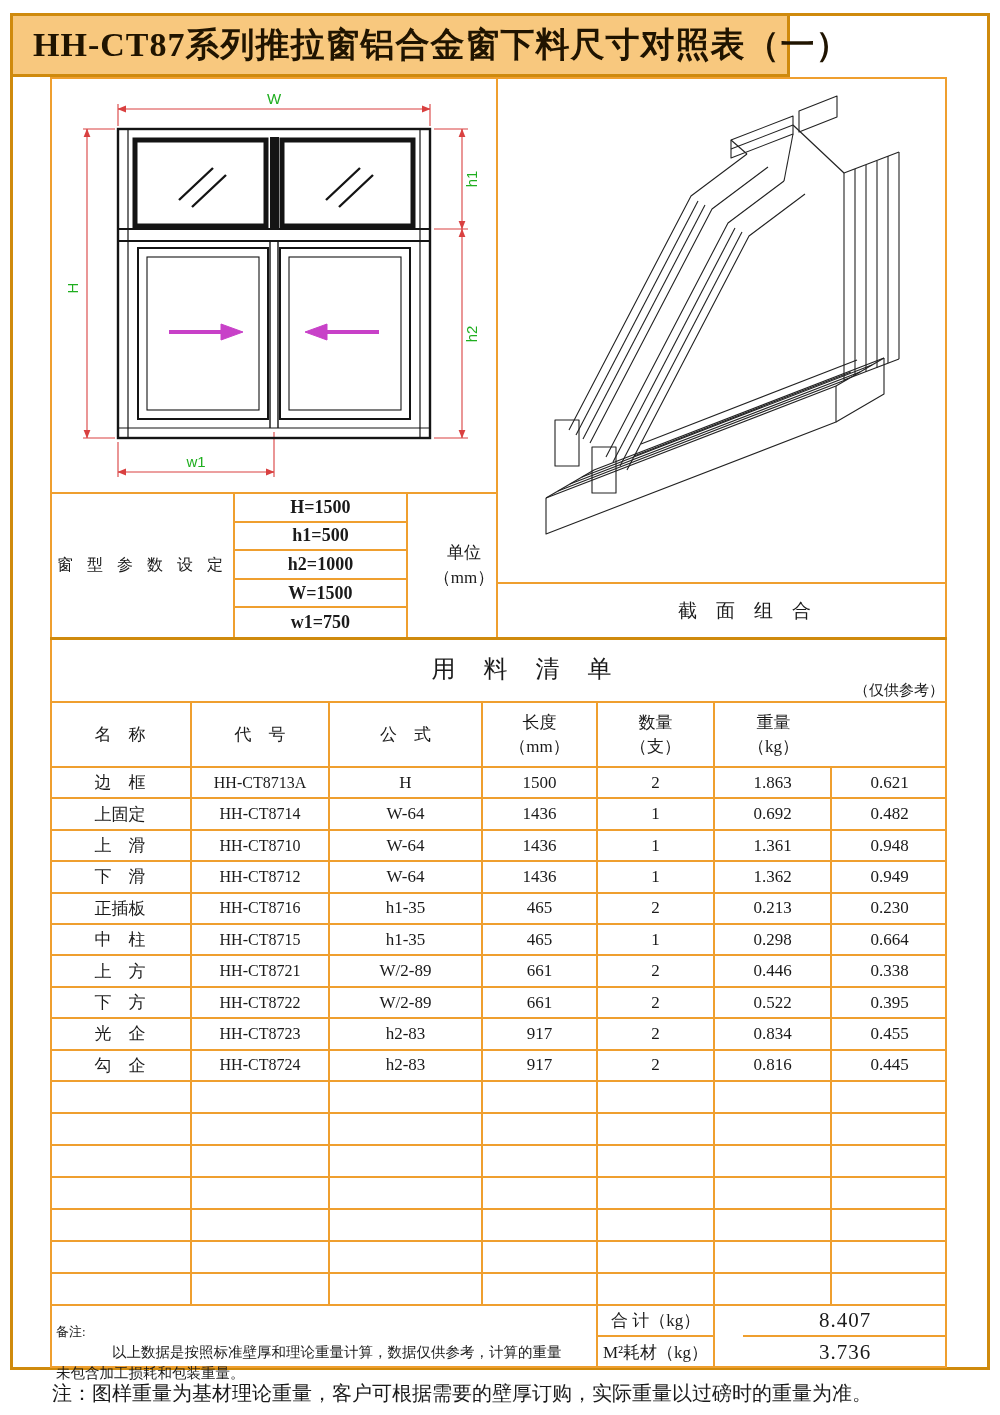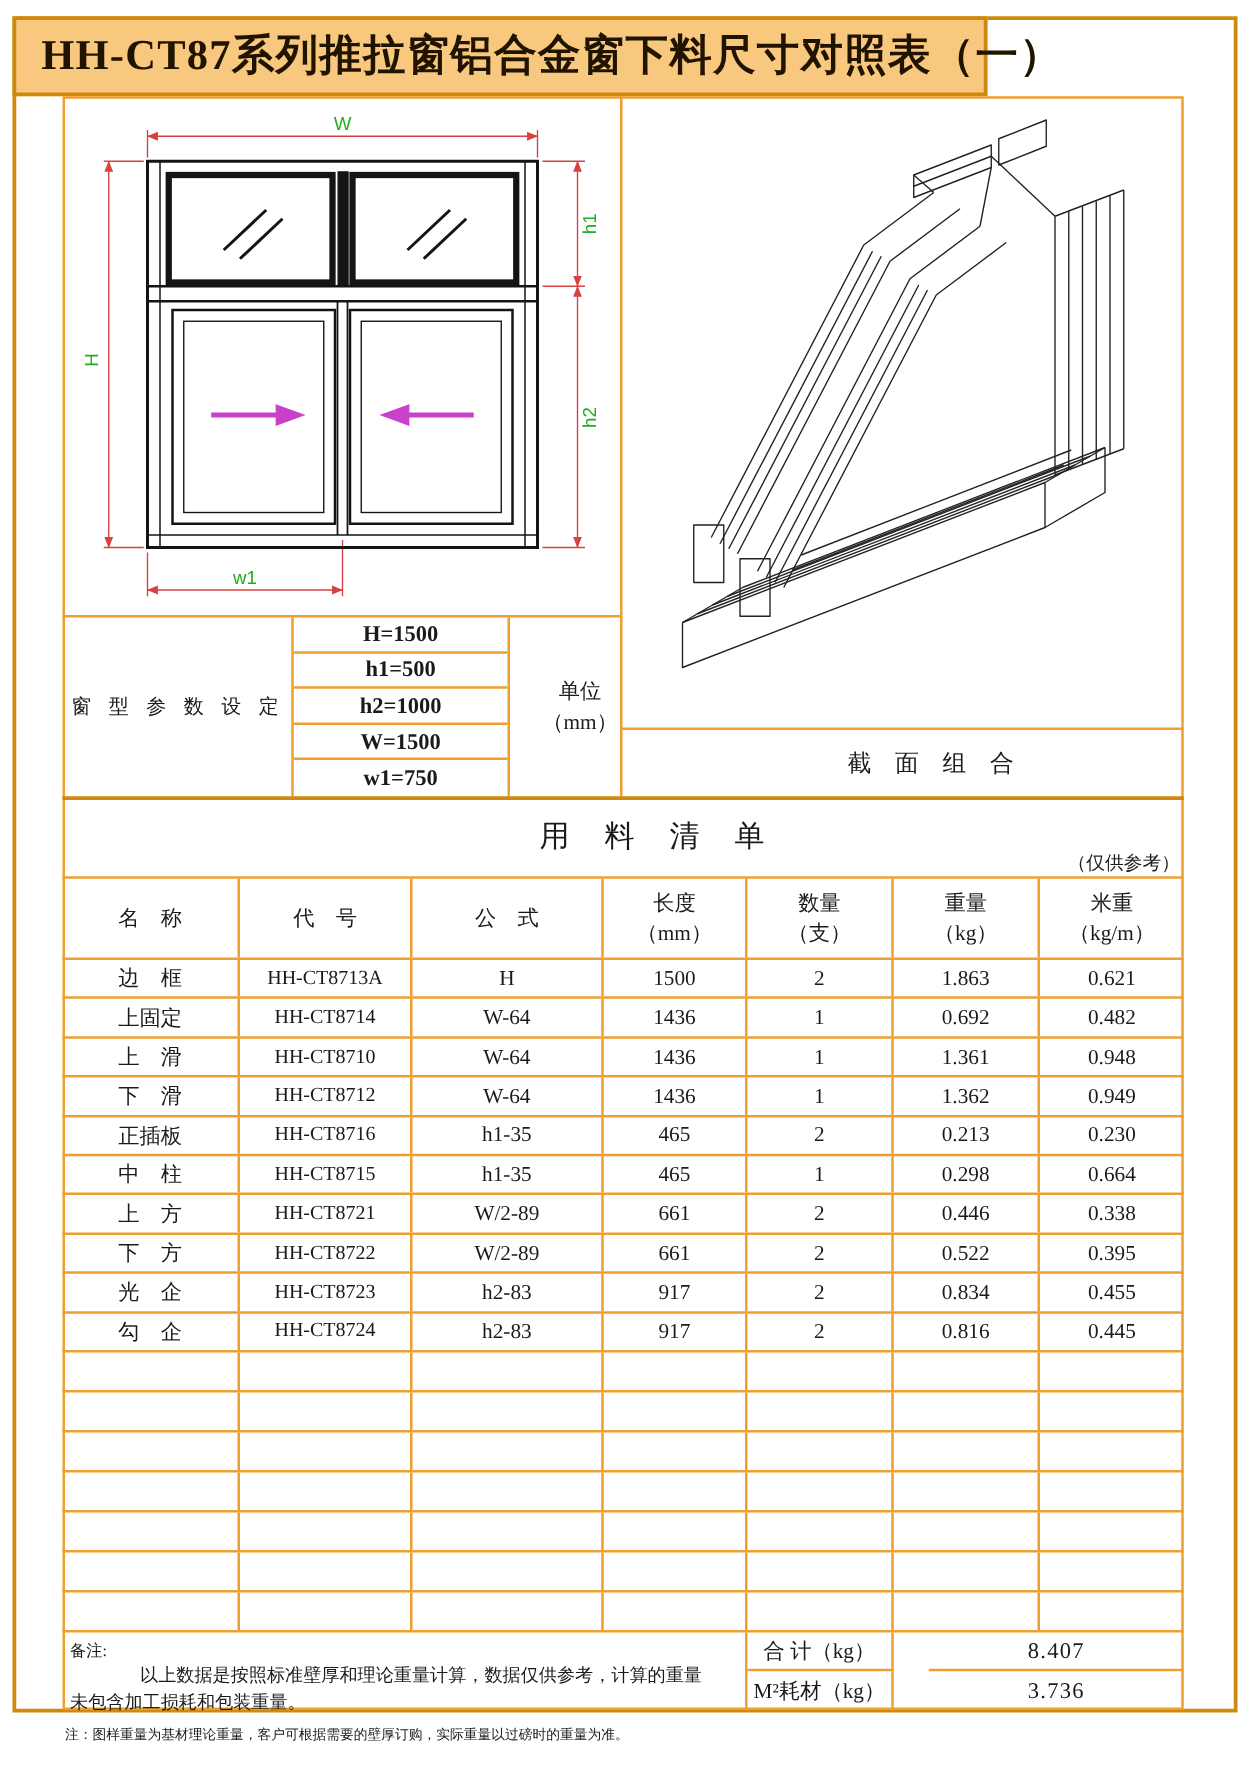--- a/index.html
+++ b/index.html
@@ -41,27 +41,27 @@
   .mat-rows{left:50px;top:768px;width:897px;height:314px;display:flex;flex-direction:column;}
   .mat-empties{left:50px;top:1082px;width:897px;height:222px;display:flex;flex-direction:column;}
   .m-row{flex:1;border-bottom:2px solid #ef9f2f;}
   .m-row.noline{border-bottom:none;}
   .c{border-right:2px solid #ef9f2f;display:flex;align-items:center;justify-content:center;
     font-size:17px;white-space:pre;height:100%;box-sizing:border-box;}
   .c.code{font-size:16px;}
   
   .remark{left:50px;top:1304px;width:897px;height:64px;border-top:2px solid #ef9f2f;display:grid;
     grid-template-columns:548px 117px 1fr;grid-template-rows:1fr 1fr;}
-  .remark-box{grid-column:1;grid-row:1/3;border-right:2px solid #ef9f2f;padding:6px 6px;font-size:14.5px;line-height:1.45;}
+  .remark-box{grid-column:1;grid-row:1/3;border-right:2px solid #ef9f2f;padding:17px 6px;font-size:14.5px;line-height:1.45;}
   .remark-box .tag{font-size:13px;}
   .remark-box .l1{padding-left:56px;}
   .sum-label{display:flex;align-items:center;justify-content:center;font-size:17px;border-right:2px solid #ef9f2f;white-space:pre;}
-  .sum-value{display:flex;align-items:center;justify-content:center;font-size:18px;letter-spacing:1px;margin-left:28px;}
+  .sum-value{display:flex;align-items:center;justify-content:center;font-size:21px;letter-spacing:1px;margin-left:28px;}
   .row-b{border-bottom:2px solid #ef9f2f;}
-  .footer-note{left:52px;top:1380px;width:910px;font-size:11px;}
+  .footer-note{left:52px;top:1380px;width:910px;font-size:20px;}
 </style>
 </head>
 <body>
 
 <div class="abs sheet-frame"></div>
 
 <div class="abs title-bar">HH-CT87系列推拉窗铝合金窗下料尺寸对照表（一）</div>
 
 <div class="abs content-frame"></div>
 
@@ -184,21 +184,20 @@
   <div class="note">（仅供参考）</div>
 </div>
 
 <div class="abs mat-header grid7">
   <div class="hc"><span>名　称</span></div>
   <div class="hc"><span>代　号</span></div>
   <div class="hc"><span>公　式</span></div>
   <div class="hc"><span>长度</span><span>（mm）</span></div>
   <div class="hc"><span>数量</span><span>（支）</span></div>
   <div class="hc"><span>重量</span><span>（kg）</span></div>
-  <div class="hc"><span>米重</span><span>（kg/m）</span></div>
 </div>
 
 <div class="abs mat-rows">
   <div class="m-row grid7">
     <div class="c">边　框</div>
     <div class="c code">HH-CT8713A</div>
     <div class="c">H</div>
     <div class="c">1500</div>
     <div class="c">2</div>
     <div class="c">1.863</div>

